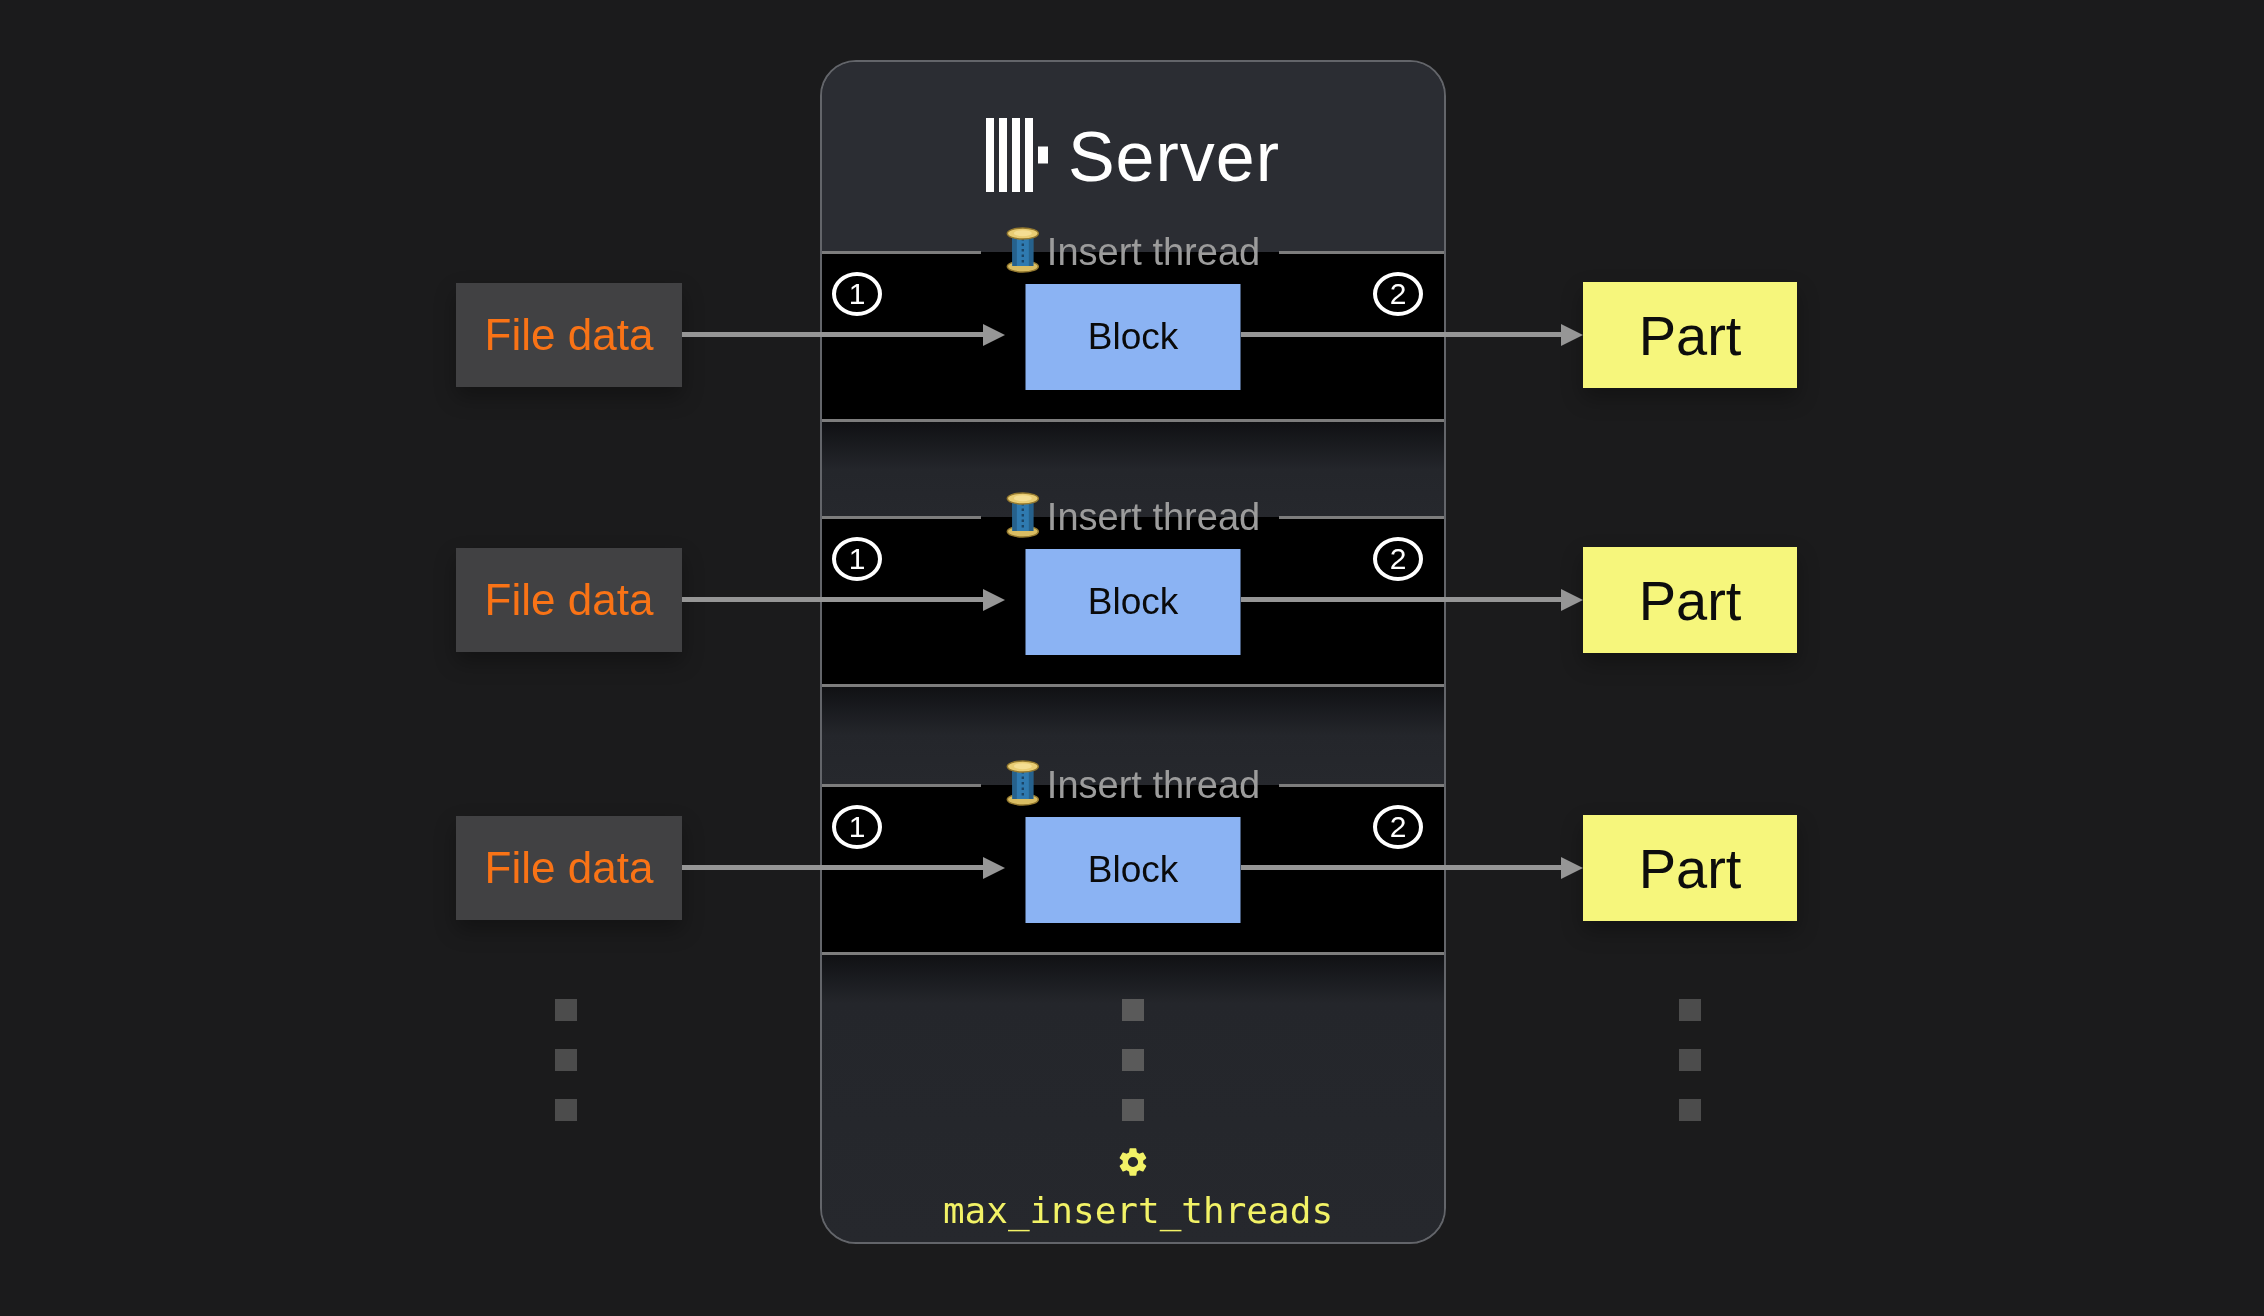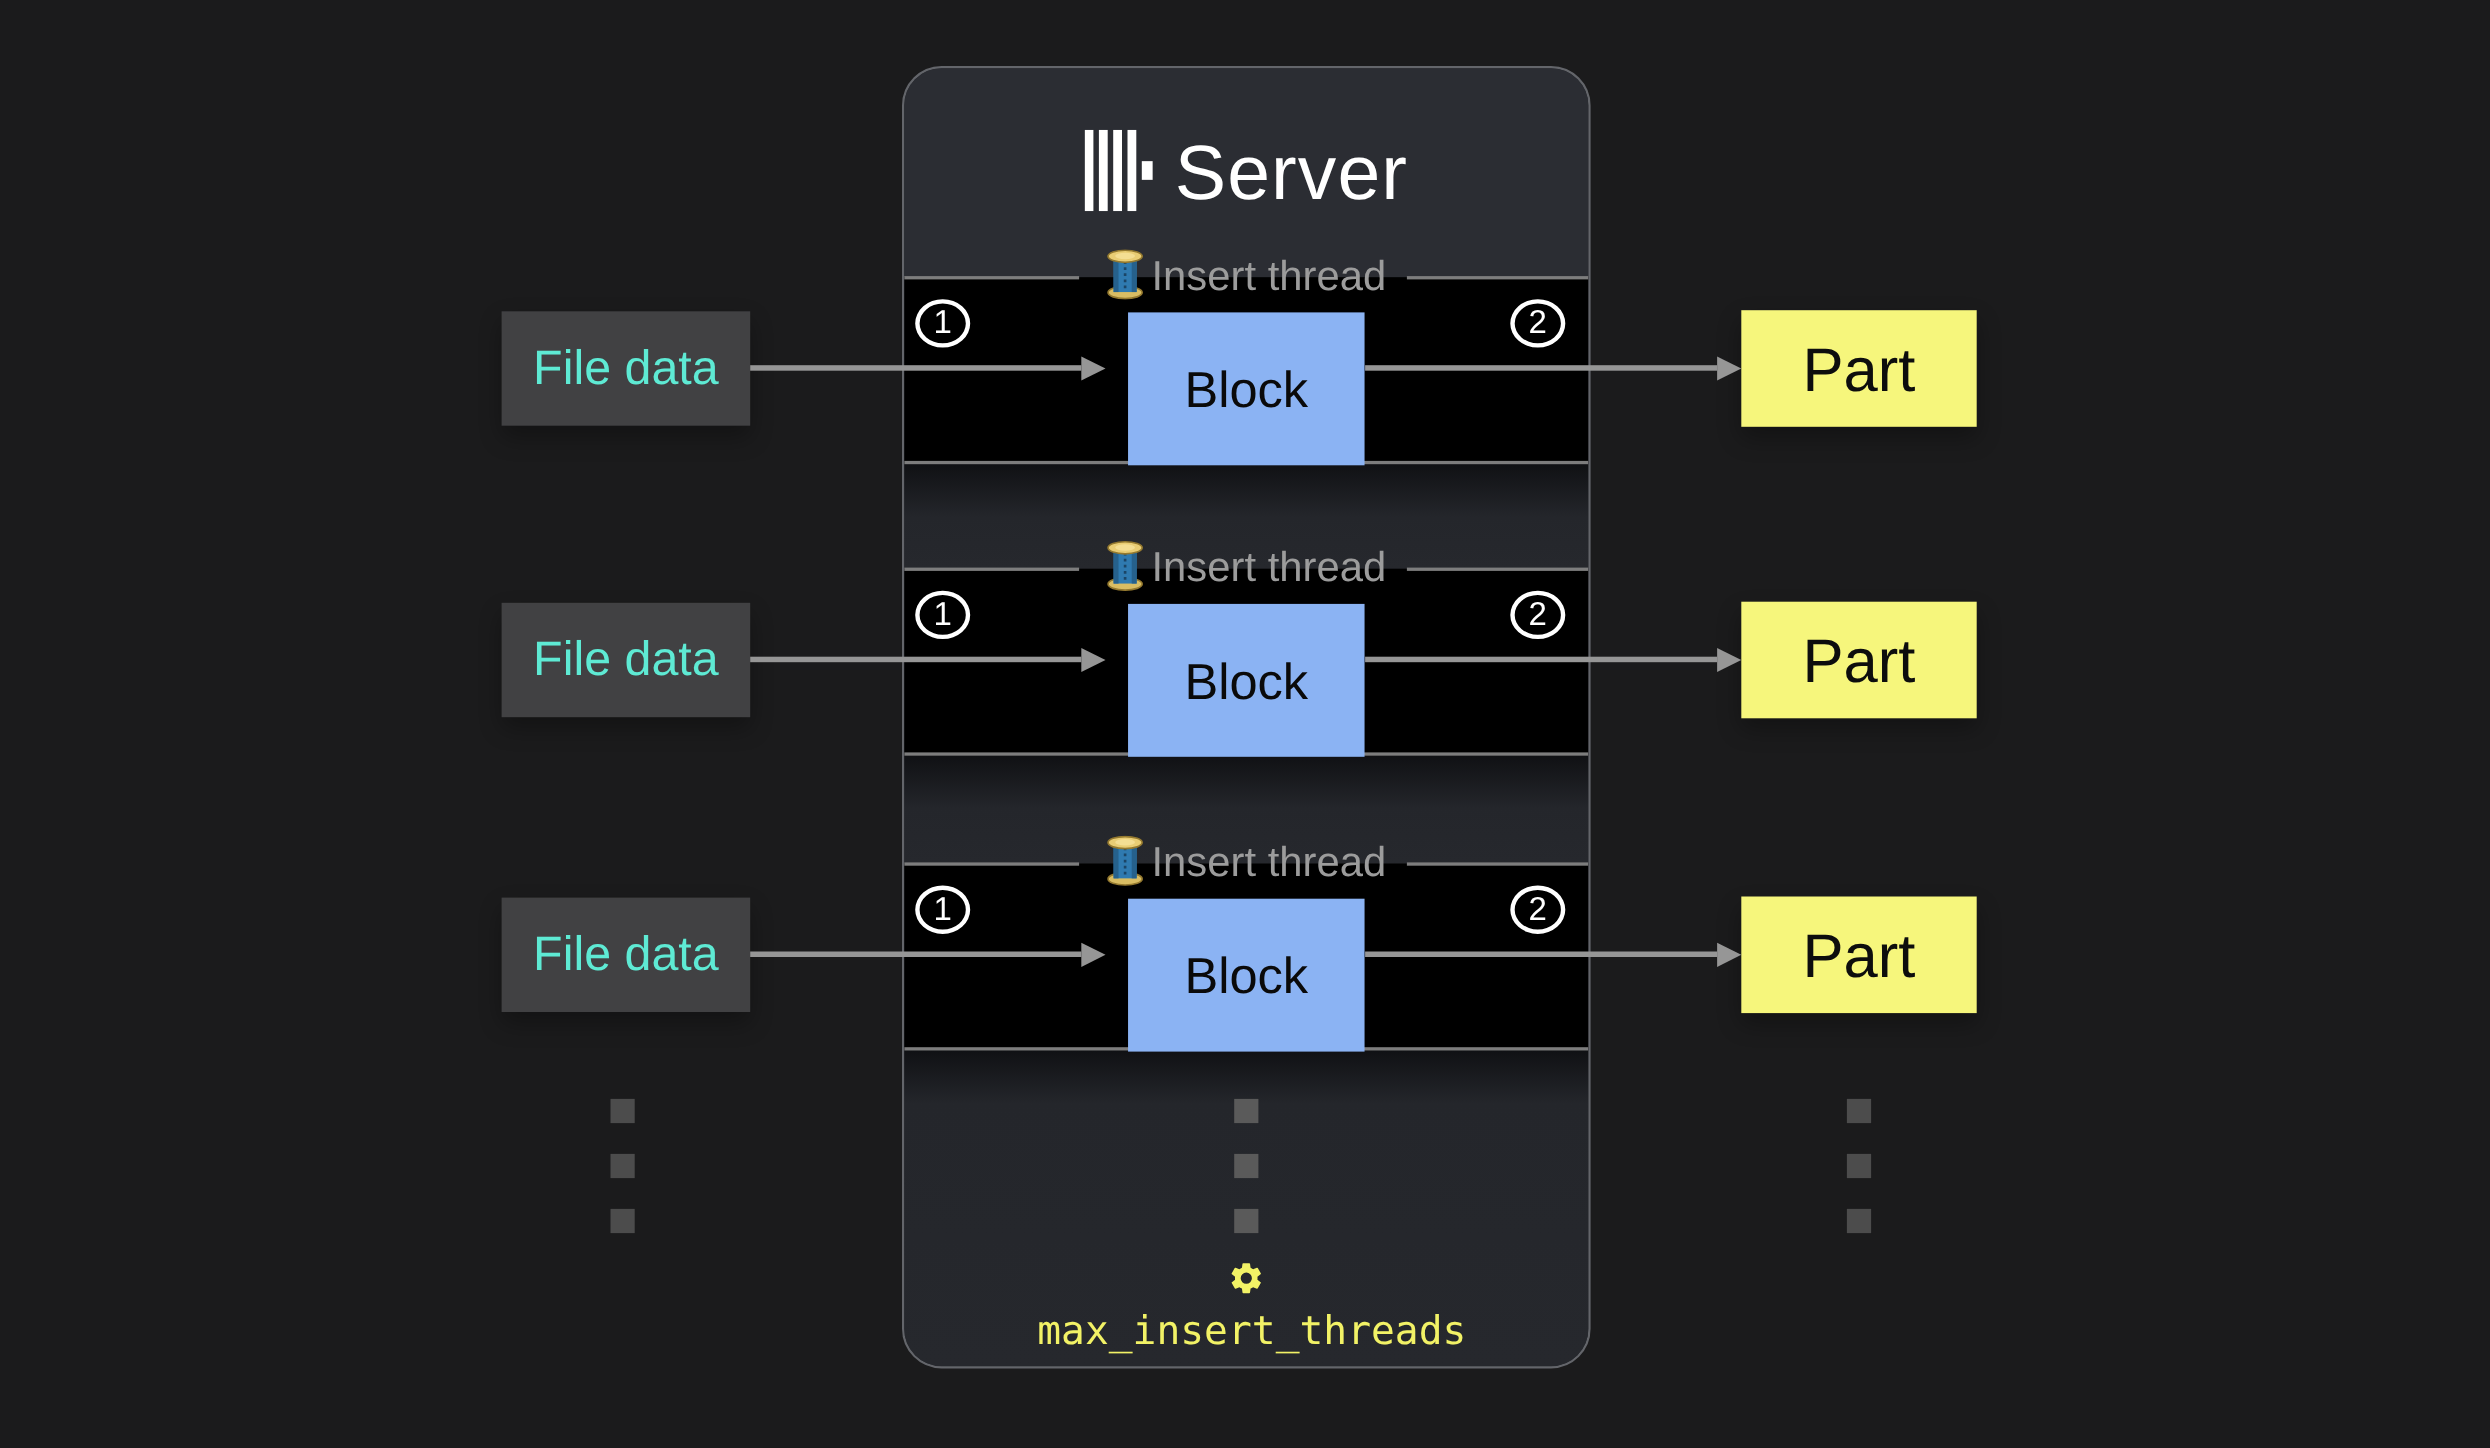--- a/index.html
+++ b/index.html
@@ -18,21 +18,21 @@
     --dot-outer:#4c4c4c;
     --dot-inner:#5a5a5a;
   }
   *{margin:0;padding:0;box-sizing:border-box}
   html,body{width:2264px;height:1316px;background:var(--background);overflow:hidden}
   body{font-family:"Liberation Sans", sans-serif;}
   .stage{position:relative;width:2264px;height:1316px;background:var(--background);}
 
   
   .filebox{position:absolute;left:456px;width:226px;height:104px;background:var(--file-fill);
-    color:#5eead4;font-size:44px;display:flex;align-items:center;justify-content:center;
+    color:#f97316;font-size:44px;display:flex;align-items:center;justify-content:center;
     box-shadow:0 10px 20px rgba(0,0,0,.30);}
   .partbox{position:absolute;left:1583px;width:214px;height:106px;background:var(--part-fill);
     color:#0d0d0d;font-size:56px;display:flex;align-items:center;justify-content:center;
     box-shadow:0 10px 20px rgba(0,0,0,.30);}
 
   
   .arrow{position:absolute;height:5px;background:var(--arrow);z-index:6}
   .arrow::after{content:'';position:absolute;right:-22px;top:50%;transform:translateY(-50%);
     border-left:22px solid var(--arrow);border-top:11px solid transparent;border-bottom:11px solid transparent;}
 
@@ -61,22 +61,22 @@
     width:calc(50% - 152px);background:var(--row-line);}
   .thread-row::after{content:'';position:absolute;top:-1px;right:0;height:3px;
     width:calc(50% - 146px);background:var(--row-line);}
   .legend{position:absolute;top:0;left:50%;transform:translate(-50%,-50%);
     display:flex;align-items:center;gap:7px;z-index:3;justify-content:center;}
   .legend .legend-text{color:var(--legend-text);font-size:38px;white-space:nowrap;}
   .circ{position:absolute;width:50px;height:44px;border:4px solid #fff;border-radius:50%;
     color:#fff;font-size:30px;display:flex;align-items:center;justify-content:center;top:20px;}
   .circ.in{left:10px}
   .circ.out{left:551px}
-  .blockbox{position:absolute;left:50%;transform:translateX(-50%);top:32px;width:215px;height:139px;
-    background:var(--block-fill);color:#0a0a0a;font-size:46px;
+  .blockbox{position:absolute;left:50%;transform:translateX(-50%);top:32px;width:215px;height:106px;
+    background:var(--block-fill);color:#0a0a0a;font-size:37px;
     display:flex;align-items:center;justify-content:center;}
 
   
   .gear{position:absolute;left:50%;transform:translateX(-50%);top:1083px;color:var(--accent-yellow);}
   .setting{position:absolute;left:0;top:1128px;width:100%;text-align:center;
     font-family:"DejaVu Sans Mono", monospace;font-size:36px;color:var(--accent-yellow);padding-left:10px;}
 </style>
 </head>
 <body>
 

